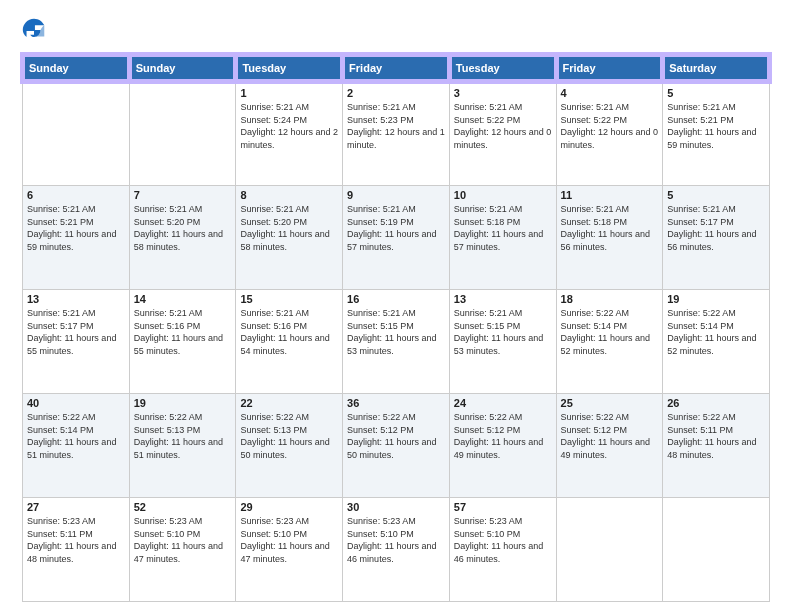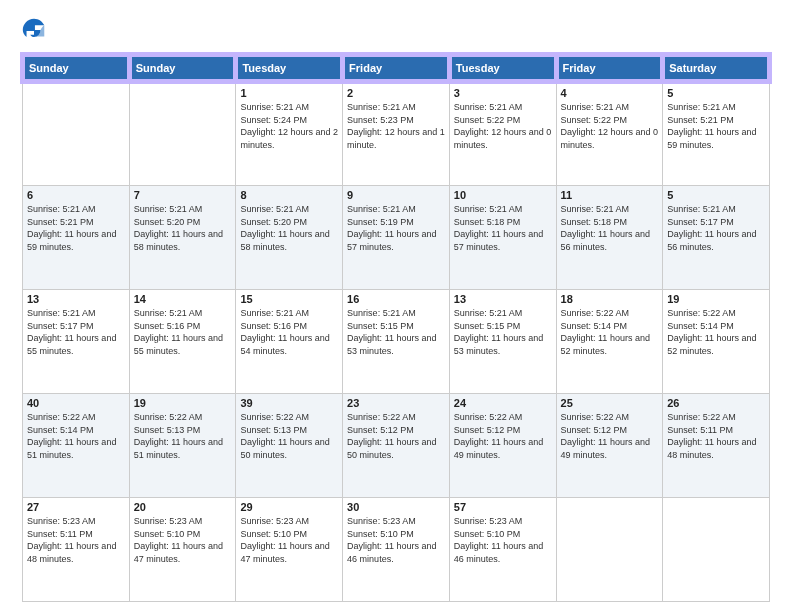--- a/index.html
+++ b/index.html
@@ -227,25 +227,25 @@
         <tr>
           <td>
             <span class="day-num">40</span>
             <div class="day-detail">Sunrise: 5:22 AM<br>Sunset: 5:14 PM<br>Daylight: 11 hours and 51 minutes.</div>
           </td>
           <td>
             <span class="day-num">19</span>
             <div class="day-detail">Sunrise: 5:22 AM<br>Sunset: 5:13 PM<br>Daylight: 11 hours and 51 minutes.</div>
           </td>
           <td>
-            <span class="day-num">39</span>
+            <span class="day-num">22</span>
             <div class="day-detail">Sunrise: 5:22 AM<br>Sunset: 5:13 PM<br>Daylight: 11 hours and 50 minutes.</div>
           </td>
           <td>
-            <span class="day-num">23</span>
+            <span class="day-num">36</span>
             <div class="day-detail">Sunrise: 5:22 AM<br>Sunset: 5:12 PM<br>Daylight: 11 hours and 50 minutes.</div>
           </td>
           <td>
             <span class="day-num">24</span>
             <div class="day-detail">Sunrise: 5:22 AM<br>Sunset: 5:12 PM<br>Daylight: 11 hours and 49 minutes.</div>
           </td>
           <td>
             <span class="day-num">25</span>
             <div class="day-detail">Sunrise: 5:22 AM<br>Sunset: 5:12 PM<br>Daylight: 11 hours and 49 minutes.</div>
           </td>
@@ -253,21 +253,21 @@
             <span class="day-num">26</span>
             <div class="day-detail">Sunrise: 5:22 AM<br>Sunset: 5:11 PM<br>Daylight: 11 hours and 48 minutes.</div>
           </td>
         </tr>
         <tr>
           <td>
             <span class="day-num">27</span>
             <div class="day-detail">Sunrise: 5:23 AM<br>Sunset: 5:11 PM<br>Daylight: 11 hours and 48 minutes.</div>
           </td>
           <td>
-            <span class="day-num">20</span>
+            <span class="day-num">52</span>
             <div class="day-detail">Sunrise: 5:23 AM<br>Sunset: 5:10 PM<br>Daylight: 11 hours and 47 minutes.</div>
           </td>
           <td>
             <span class="day-num">29</span>
             <div class="day-detail">Sunrise: 5:23 AM<br>Sunset: 5:10 PM<br>Daylight: 11 hours and 47 minutes.</div>
           </td>
           <td>
             <span class="day-num">30</span>
             <div class="day-detail">Sunrise: 5:23 AM<br>Sunset: 5:10 PM<br>Daylight: 11 hours and 46 minutes.</div>
           </td>

